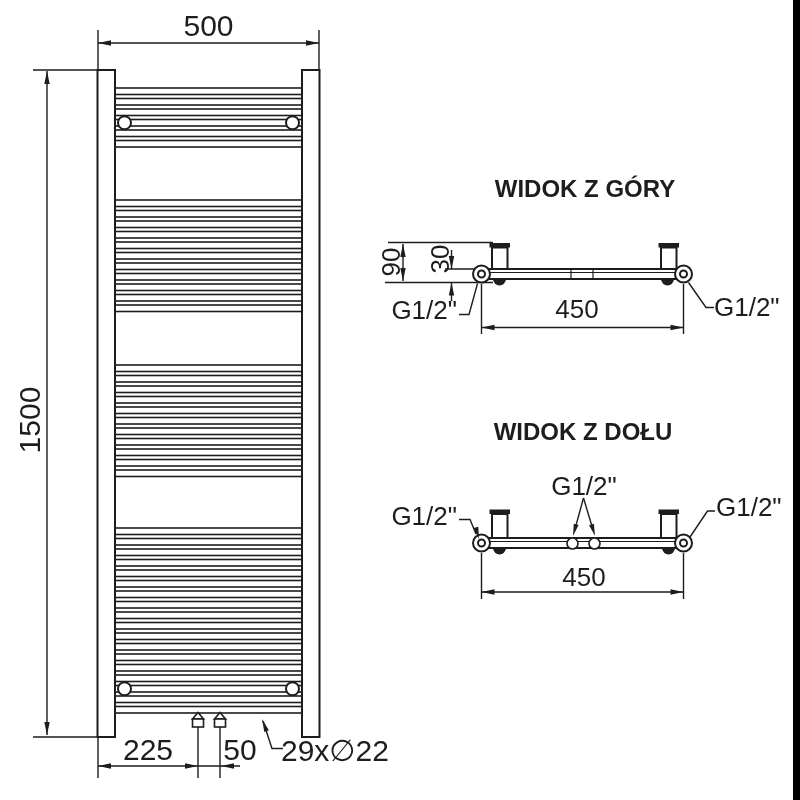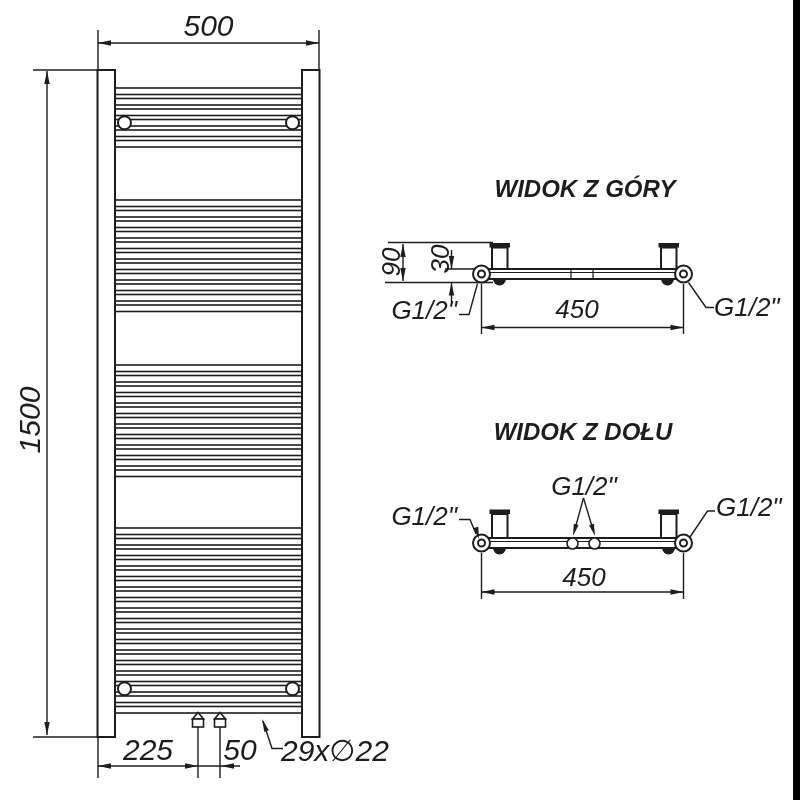--- a/index.html
+++ b/index.html
@@ -1,16 +1,16 @@
 <!DOCTYPE html>
 <html><head>
 <meta charset="utf-8">
 <style>
   html,body{margin:0;padding:0;background:#fff;}
-  .stage{position:relative;width:800px;height:800px;background:#fff;overflow:hidden;font-style:italic;}
+  .stage{position:relative;width:800px;height:800px;background:#fff;overflow:hidden;}
   svg{position:absolute;left:0;top:0;}
   .obj{fill:#fff;stroke:#1d1d1b;stroke-width:2;}
   .obj-thin{fill:#fff;stroke:#1d1d1b;stroke-width:1.6;}
   .inner{fill:none;stroke:#1d1d1b;stroke-width:1.2;}
   .solid{fill:#1d1d1b;stroke:none;}
   .dim{fill:none;stroke:#1d1d1b;stroke-width:1.4;}
   .arrow{fill:#1d1d1b;stroke:none;}
   text{font-family:"Liberation Sans","DejaVu Sans",sans-serif;fill:#1d1d1b;}
   .t-lg{font-size:30px;}
   .t-md{font-size:26px;}

